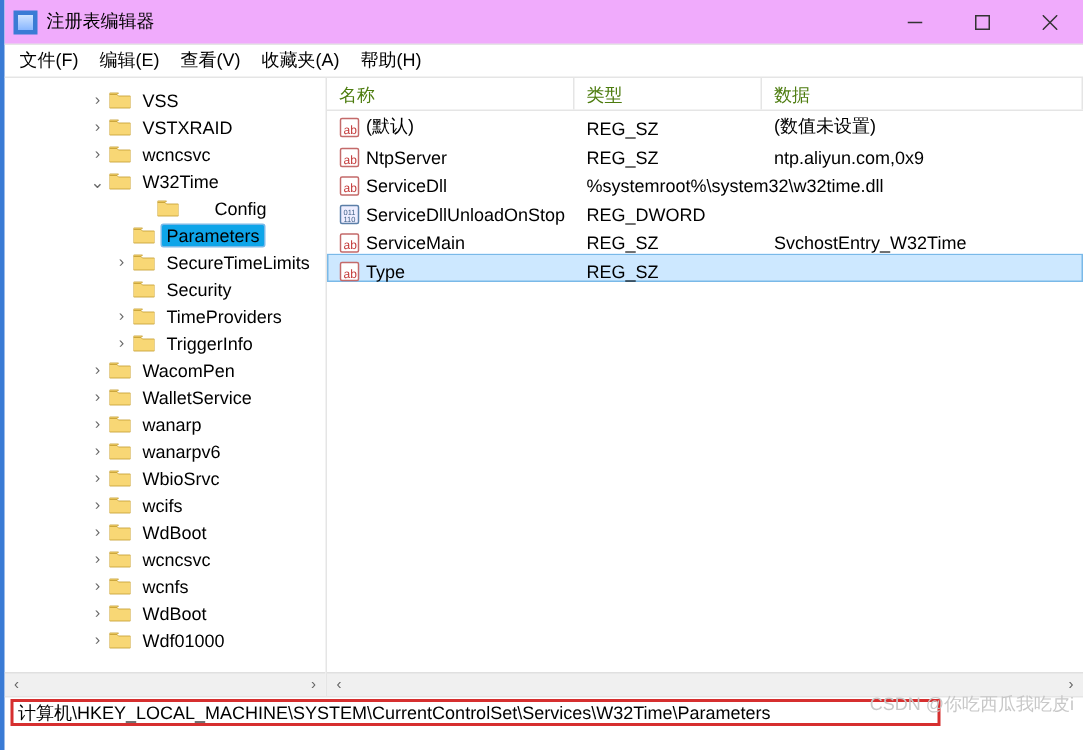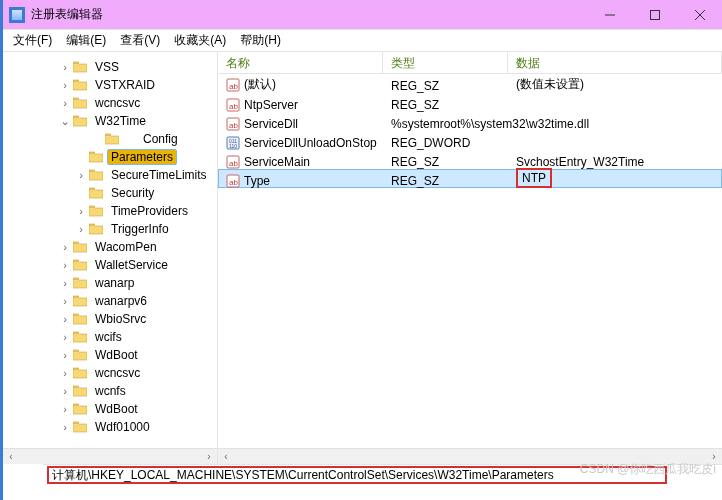--- a/index.html
+++ b/index.html
@@ -11,42 +11,42 @@
   .win-btns { display:flex; }
   .win-btn { width:45px; height:30px; display:flex; align-items:center; justify-content:center; }
   .win-btn svg { width:10px; height:10px; stroke:#333; stroke-width:1; fill:none; }
   .menubar { height:22px; display:flex; align-items:center; padding:0 4px; gap:2px; border-bottom:1px solid #e5e5e5; }
   .menu-item { padding:2px 6px; }
   .client { display:flex; height:412px; }
   .tree-pane { width:215px; border-right:1px solid #e5e5e5; overflow:hidden; position:relative; }
   .tree { padding:6px 0 0 0; overflow:auto; height:396px; }
   .tree-row { display:flex; align-items:center; height:18px; white-space:nowrap; }
   .tree-label { padding:1px 4px; border-radius:2px; }
-  .tree-row.selected .tree-label { background:#eab308; border:1px solid #7ab9e8; padding:0 3px; }
+  .tree-row.selected .tree-label { background:#0ea5e9; border:1px solid #7ab9e8; padding:0 3px; }
   .toggle { width:12px; text-align:center; color:#6a6a6a; font-size:11px; display:inline-block; }
   .folder-icon { width:14px; height:12px; margin:0 4px 0 2px; }
   .list-pane { flex:1; position:relative; overflow:hidden; }
   .headers { display:flex; height:22px; border-bottom:1px solid #e5e5e5; background:#fff; }
   .hcell { border-right:1px solid #e5e5e5; padding:3px 8px; font-size:12px; color:#4d7c0f; }
   .hcell.name { width:165px; }
   .hcell.type { width:125px; }
   .hcell.data { flex:1; }
   .rows { }
   .row { display:flex; height:19px; align-items:flex-end; }
   .row.selected { background:#cde8ff; box-shadow: inset 0 0 0 1px #7ab9e8; }
   .cell { padding:0 8px; overflow:hidden; text-overflow:ellipsis; white-space:nowrap; }
   .cell.name { width:165px; display:flex; align-items:center; }
   .cell.type { width:125px; }
   .cell.data { flex:1; }
   .val-icon { width:14px; height:14px; margin-right:4px; flex-shrink:0; }
   .highlight-box { border:2.5px solid #d62f2f; display:inline-block; padding:0 4px; line-height:16px; }
   .hscroll { position:absolute; bottom:0; left:0; right:0; height:16px; background:#f0f0f0; border-top:1px solid #e0e0e0; display:flex; }
   .hscroll .arrow { width:16px; display:flex;align-items:center;justify-content:center;color:#666;font-size:10px;}
   .hscroll .track { flex:1; position:relative; }
-  .statusbar { height:20px; border-top:1px solid #e5e5e5; padding:1px 4px;margin-left:40px; }
+  .statusbar { height:20px; border-top:1px solid #e5e5e5; padding:1px 4px; }
   .statusbar-inner { border:2.5px solid #d62f2f; padding:0 3px; display:inline-block; width:620px; height:18px; line-height:14px; }
   .watermark { position:absolute; right:6px; bottom:22px; font-size:12px; color:#c8c8c8; }
 </style>
 </head>
 <body>
 
 <div class="titlebar">
   <span class="app-icon"></span>
   <span class="title">注册表编辑器</span>
   <div class="win-btns">
@@ -274,20 +274,21 @@
         </div>
         <div class="row">
           <div class="cell name">
             <svg class="val-icon" viewBox="0 0 14 14">
               <rect x="1" y="1" width="12" height="12" rx="1" fill="#fff" stroke="#c46a6a"></rect>
               <text x="3" y="11" font-size="8" fill="#c43a3a" font-family="serif">ab</text>
             </svg>
             <span>NtpServer</span>
           </div>
           <div class="cell type">REG_SZ</div>
+          <div class="cell data"><span>ntp.aliyun.com,0x9</span></div>
         </div>
         <div class="row">
           <div class="cell name">
             <svg class="val-icon" viewBox="0 0 14 14">
               <rect x="1" y="1" width="12" height="12" rx="1" fill="#fff" stroke="#c46a6a"></rect>
               <text x="3" y="11" font-size="8" fill="#c43a3a" font-family="serif">ab</text>
             </svg>
             <span>ServiceDll</span>
           </div>
           <div class="cell data"><span>%systemroot%\system32\w32time.dll</span></div>
@@ -316,21 +317,20 @@
         </div>
         <div class="row selected">
           <div class="cell name">
             <svg class="val-icon" viewBox="0 0 14 14">
               <rect x="1" y="1" width="12" height="12" rx="1" fill="#fff" stroke="#c46a6a"></rect>
               <text x="3" y="11" font-size="8" fill="#c43a3a" font-family="serif">ab</text>
             </svg>
             <span>Type</span>
           </div>
           <div class="cell type">REG_SZ</div>
-          <div class="cell data"><span class="highlight-box">NTP</span></div>
         </div>
       </div>
     <div class="hscroll">
       <div class="arrow">‹</div>
       <div class="track"></div>
       <div class="arrow">›</div>
     </div>
   </div>
 </div>
 

